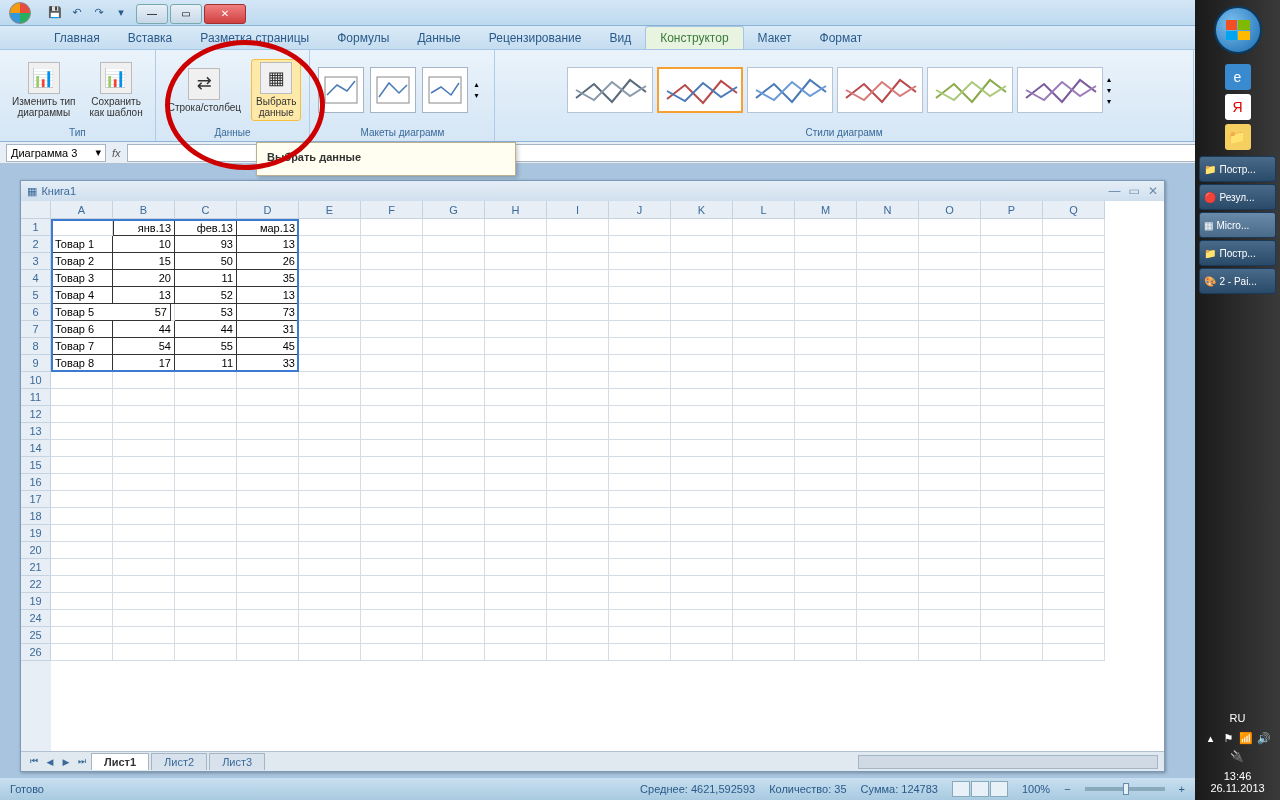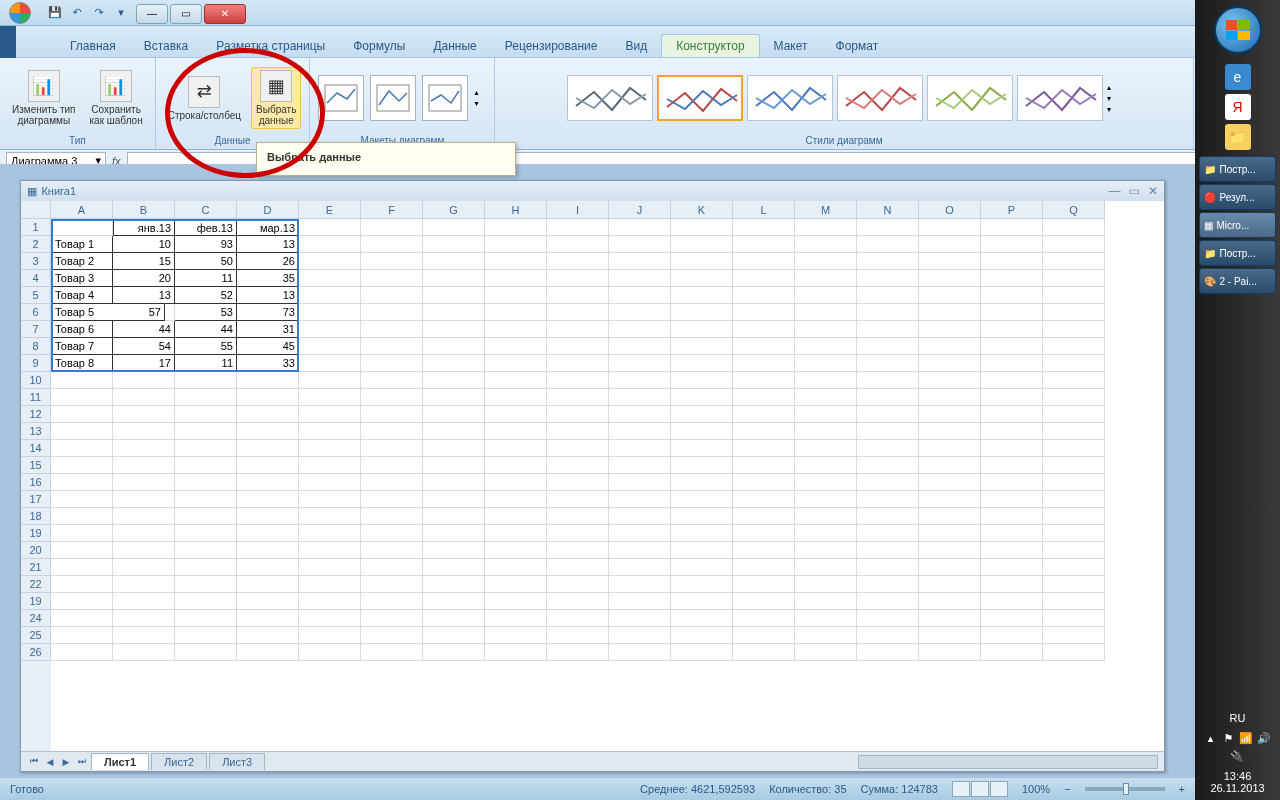--- a/index.html
+++ b/index.html
@@ -11,21 +11,21 @@
 .office-logo { width: 22px; height: 22px; background: conic-gradient(#e74c3c 0 90deg,#27ae60 90deg 180deg,#3498db 180deg 270deg,#f39c12 270deg 360deg); border-radius: 50%; border: 1px solid #888; }
 .qat { display: flex; gap: 4px; padding: 0 6px; align-items: center; }
 .qat-btn { width: 18px; height: 18px; font-size: 11px; display: flex; align-items: center; justify-content: center; color: #2a5a8a; cursor: pointer; }
 .title-text { flex: 1; text-align: center; font-size: 12px; color: #3a6a9a; display: flex; justify-content: center; gap: 40px; }
 .title-chart-tools { background: #a8d884; padding: 2px 20px; border-radius: 3px 3px 0 0; font-size: 11px; }
 .win-controls { display: flex; }
 .win-btn { width: 32px; height: 20px; font-size: 10px; display: flex; align-items: center; justify-content: center; margin: 2px 2px 0 0; border: 1px solid #7aa; background: linear-gradient(#e8f0f8,#c8d8e8); border-radius: 3px; cursor: pointer; }
 .win-btn.close { background: linear-gradient(#f08080,#d04040); color: #fff; border-color: #a03030; width: 42px; }
 
 
-.ribbon-tabs { height: 32px; background: linear-gradient(#daeaf7,#c5ddf0); display: flex; padding-left: 40px; align-items: flex-end; border-bottom: 1px solid #a5c5e5; margin-left: 16px; }
+.ribbon-tabs { height: 24px; background: linear-gradient(#daeaf7,#c5ddf0); display: flex; padding-left: 40px; align-items: flex-end; border-bottom: 1px solid #a5c5e5; }
 .ribbon-tab { padding: 4px 14px; font-size: 12px; color: #2a5a8a; cursor: pointer; }
 .ribbon-tab.active { background: #e8f4e0; border: 1px solid #a5c5e5; border-bottom: none; border-radius: 3px 3px 0 0; color: #3a7a3a; }
 
 
 .ribbon { height: 92px; background: linear-gradient(#eaf3fb,#d5e6f5); display: flex; border-bottom: 1px solid #8db2d8; position: relative; }
 .ribbon-group { border-right: 1px solid #b0cce5; padding: 4px 8px 2px; display: flex; flex-direction: column; align-items: center; }
 .ribbon-group-body { flex: 1; display: flex; align-items: center; gap: 6px; }
 .ribbon-group-label { font-size: 10px; color: #3a6a9a; padding: 1px 0; }
 .big-btn { display: flex; flex-direction: column; align-items: center; gap: 2px; padding: 2px 4px; cursor: pointer; font-size: 10px; text-align: center; line-height: 11px; color: #333; }
 .big-btn-icon { width: 32px; height: 32px; background: #f0f0f0; border: 1px solid #bbb; display: flex; align-items: center; justify-content: center; font-size: 18px; }
@@ -882,21 +882,21 @@
           <div class="cell data-border num" style="left: 186px; top: 34px;">26</div>
           <div class="cell data-border" style="left: 0px; top: 51px; border-left: 1px solid rgb(51, 51, 51);">Товар 3</div>
           <div class="cell data-border num" style="left: 62px; top: 51px;">20</div>
           <div class="cell data-border num" style="left: 124px; top: 51px;">11</div>
           <div class="cell data-border num" style="left: 186px; top: 51px;">35</div>
           <div class="cell data-border" style="left: 0px; top: 68px; border-left: 1px solid rgb(51, 51, 51);">Товар 4</div>
           <div class="cell data-border num" style="left: 62px; top: 68px;">13</div>
           <div class="cell data-border num" style="left: 124px; top: 68px;">52</div>
           <div class="cell data-border num" style="left: 186px; top: 68px;">13</div>
           <div class="cell data-border" style="left: 0px; top: 85px; border-left: 1px solid rgb(51, 51, 51);">Товар 5</div>
-          <div class="cell data-border num" style="left: 52px; top: 85px;">57</div>
+          <div class="cell data-border num" style="left: 58px; top: 85px;">57</div>
           <div class="cell data-border num" style="left: 124px; top: 85px;">53</div>
           <div class="cell data-border num" style="left: 186px; top: 85px;">73</div>
           <div class="cell data-border" style="left: 0px; top: 102px; border-left: 1px solid rgb(51, 51, 51);">Товар 6</div>
           <div class="cell data-border num" style="left: 62px; top: 102px;">44</div>
           <div class="cell data-border num" style="left: 124px; top: 102px;">44</div>
           <div class="cell data-border num" style="left: 186px; top: 102px;">31</div>
           <div class="cell data-border" style="left: 0px; top: 119px; border-left: 1px solid rgb(51, 51, 51);">Товар 7</div>
           <div class="cell data-border num" style="left: 62px; top: 119px;">54</div>
           <div class="cell data-border num" style="left: 124px; top: 119px;">55</div>
           <div class="cell data-border num" style="left: 186px; top: 119px;">45</div>

